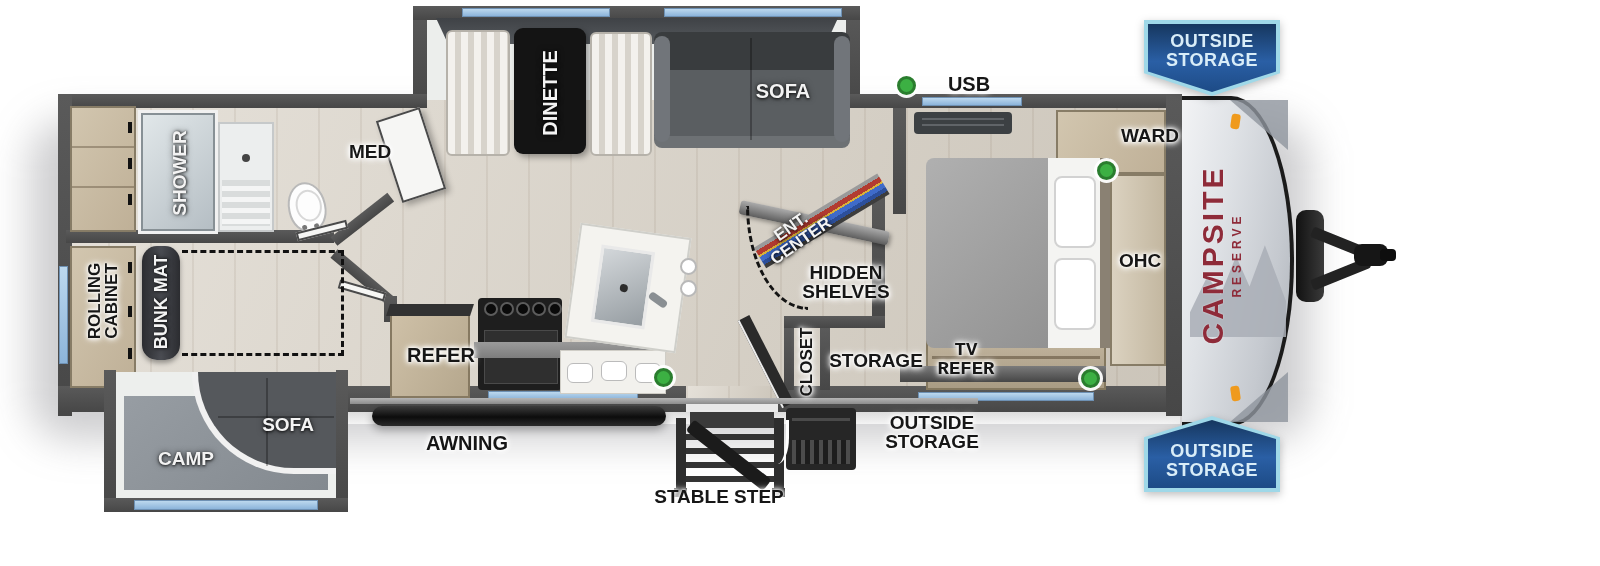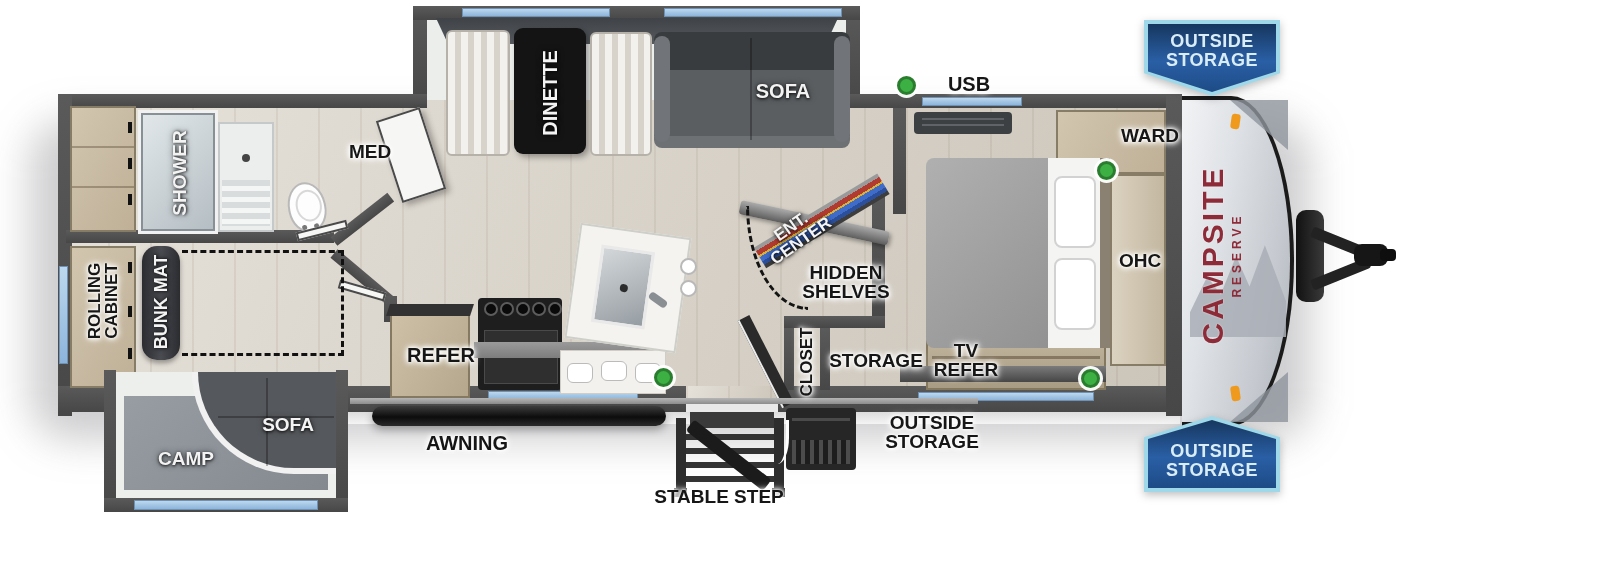--- a/index.html
+++ b/index.html
@@ -260,21 +260,21 @@
     <span style="display:block;">HIDDEN</span>
     <span style="display:block;">SHELVES</span>
   </div>
   <div class="lb vert" style="left:103px;top:301px;font-size:17px;">
     <span style="display:block;">ROLLING</span>
     <span style="display:block;">CABINET</span>
   </div>
   <div class="lb lw vert" style="left:161px;top:302px;font-size:18px;">BUNK MAT</div>
   <div class="lb vert" style="left:807px;top:362px;font-size:17px;">CLOSET</div>
   <div class="lb" style="left:876px;top:361px;">STORAGE</div>
-  <div class="lb" style="left:966px;top:360px;">
+  <div class="lb" style="left:966px;top:360px;font-family:Liberation Mono, monospace;">
     <span style="display:block;">TV</span>
     <span style="display:block;">REFER</span>
   </div>
   <div class="lb" style="left:932px;top:432px;">
     <span style="display:block;">OUTSIDE</span>
     <span style="display:block;">STORAGE</span>
   </div>
   <div class="lb" style="left:441px;top:355px;font-size:20px;">REFER</div>
   <div class="lb lw" style="left:288px;top:425px;">SOFA</div>
   <div class="lb lw" style="left:186px;top:459px;">CAMP</div>

